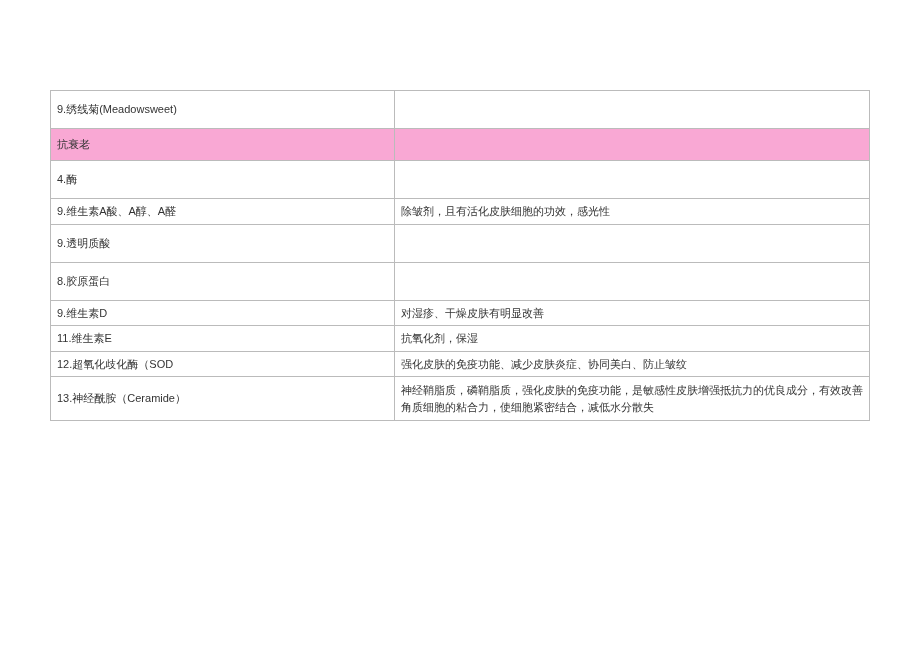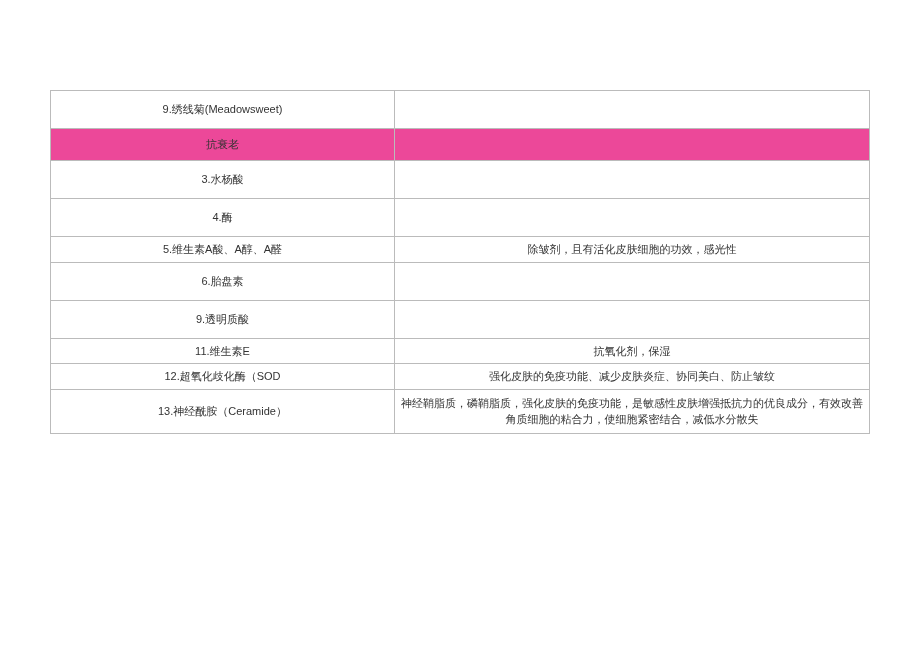--- a/index.html
+++ b/index.html
@@ -1,19 +1,18 @@
 <!DOCTYPE html>
 <html><head>
   <meta charset="utf-8">
   <style>
     * {
       margin: 0;
       padding: 0;
       box-sizing: border-box;
-      text-align: center;
     }
     body {
       font-family: "Microsoft YaHei", Arial, sans-serif;
       font-size: 11px;
       background: #ffffff;
       padding: 90px 50px 50px 50px;
       width: 920px;
       color: #333;
     }
     .table {
@@ -30,21 +29,21 @@
     .table td.left-col {
       width: 42%;
     }
     .table td.right-col {
       width: 58%;
     }
     .tall-row td {
       height: 38px;
     }
     .section-header td {
-      background: #ec4899;
+      background: #f9a8d4;
       height: 32px;
     }
     .normal-row td {
       height: 22px;
     }
     .multi-row td {
       height: auto;
       padding-top: 5px;
       padding-bottom: 5px;
     }
@@ -56,38 +55,38 @@
   <tbody id="table-body">
   <tr class="tall-row">
         <td class="left-col">9.绣线菊(Meadowsweet)</td>
         <td class="right-col"></td>
       </tr>
       <tr class="section-header">
         <td class="left-col">抗衰老</td>
         <td class="right-col"></td>
       </tr>
       <tr class="tall-row">
-        <td class="left-col">3.水杨酸</td>
-        <td class="right-col"></td>
-      </tr>
-      <tr class="tall-row">
         <td class="left-col">4.酶</td>
         <td class="right-col"></td>
       </tr>
       <tr class="normal-row">
-        <td class="left-col">5.维生素A酸、A醇、A醛</td>
+        <td class="left-col">9.维生素A酸、A醇、A醛</td>
         <td class="right-col">除皱剂，且有活化皮肤细胞的功效，感光性</td>
-      </tr>
-      <tr class="tall-row">
-        <td class="left-col">6.胎盘素</td>
-        <td class="right-col"></td>
       </tr>
       <tr class="tall-row">
         <td class="left-col">9.透明质酸</td>
         <td class="right-col"></td>
+      </tr>
+      <tr class="tall-row">
+        <td class="left-col">8.胶原蛋白</td>
+        <td class="right-col"></td>
+      </tr>
+      <tr class="normal-row">
+        <td class="left-col">9.维生素D</td>
+        <td class="right-col">对湿疹、干燥皮肤有明显改善</td>
       </tr>
       <tr class="normal-row">
         <td class="left-col">11.维生素E</td>
         <td class="right-col">抗氧化剂，保湿</td>
       </tr>
       <tr class="normal-row">
         <td class="left-col">12.超氧化歧化酶（SOD</td>
         <td class="right-col">强化皮肤的免疫功能、减少皮肤炎症、协同美白、防止皱纹</td>
       </tr>
       <tr class="multi-row">

